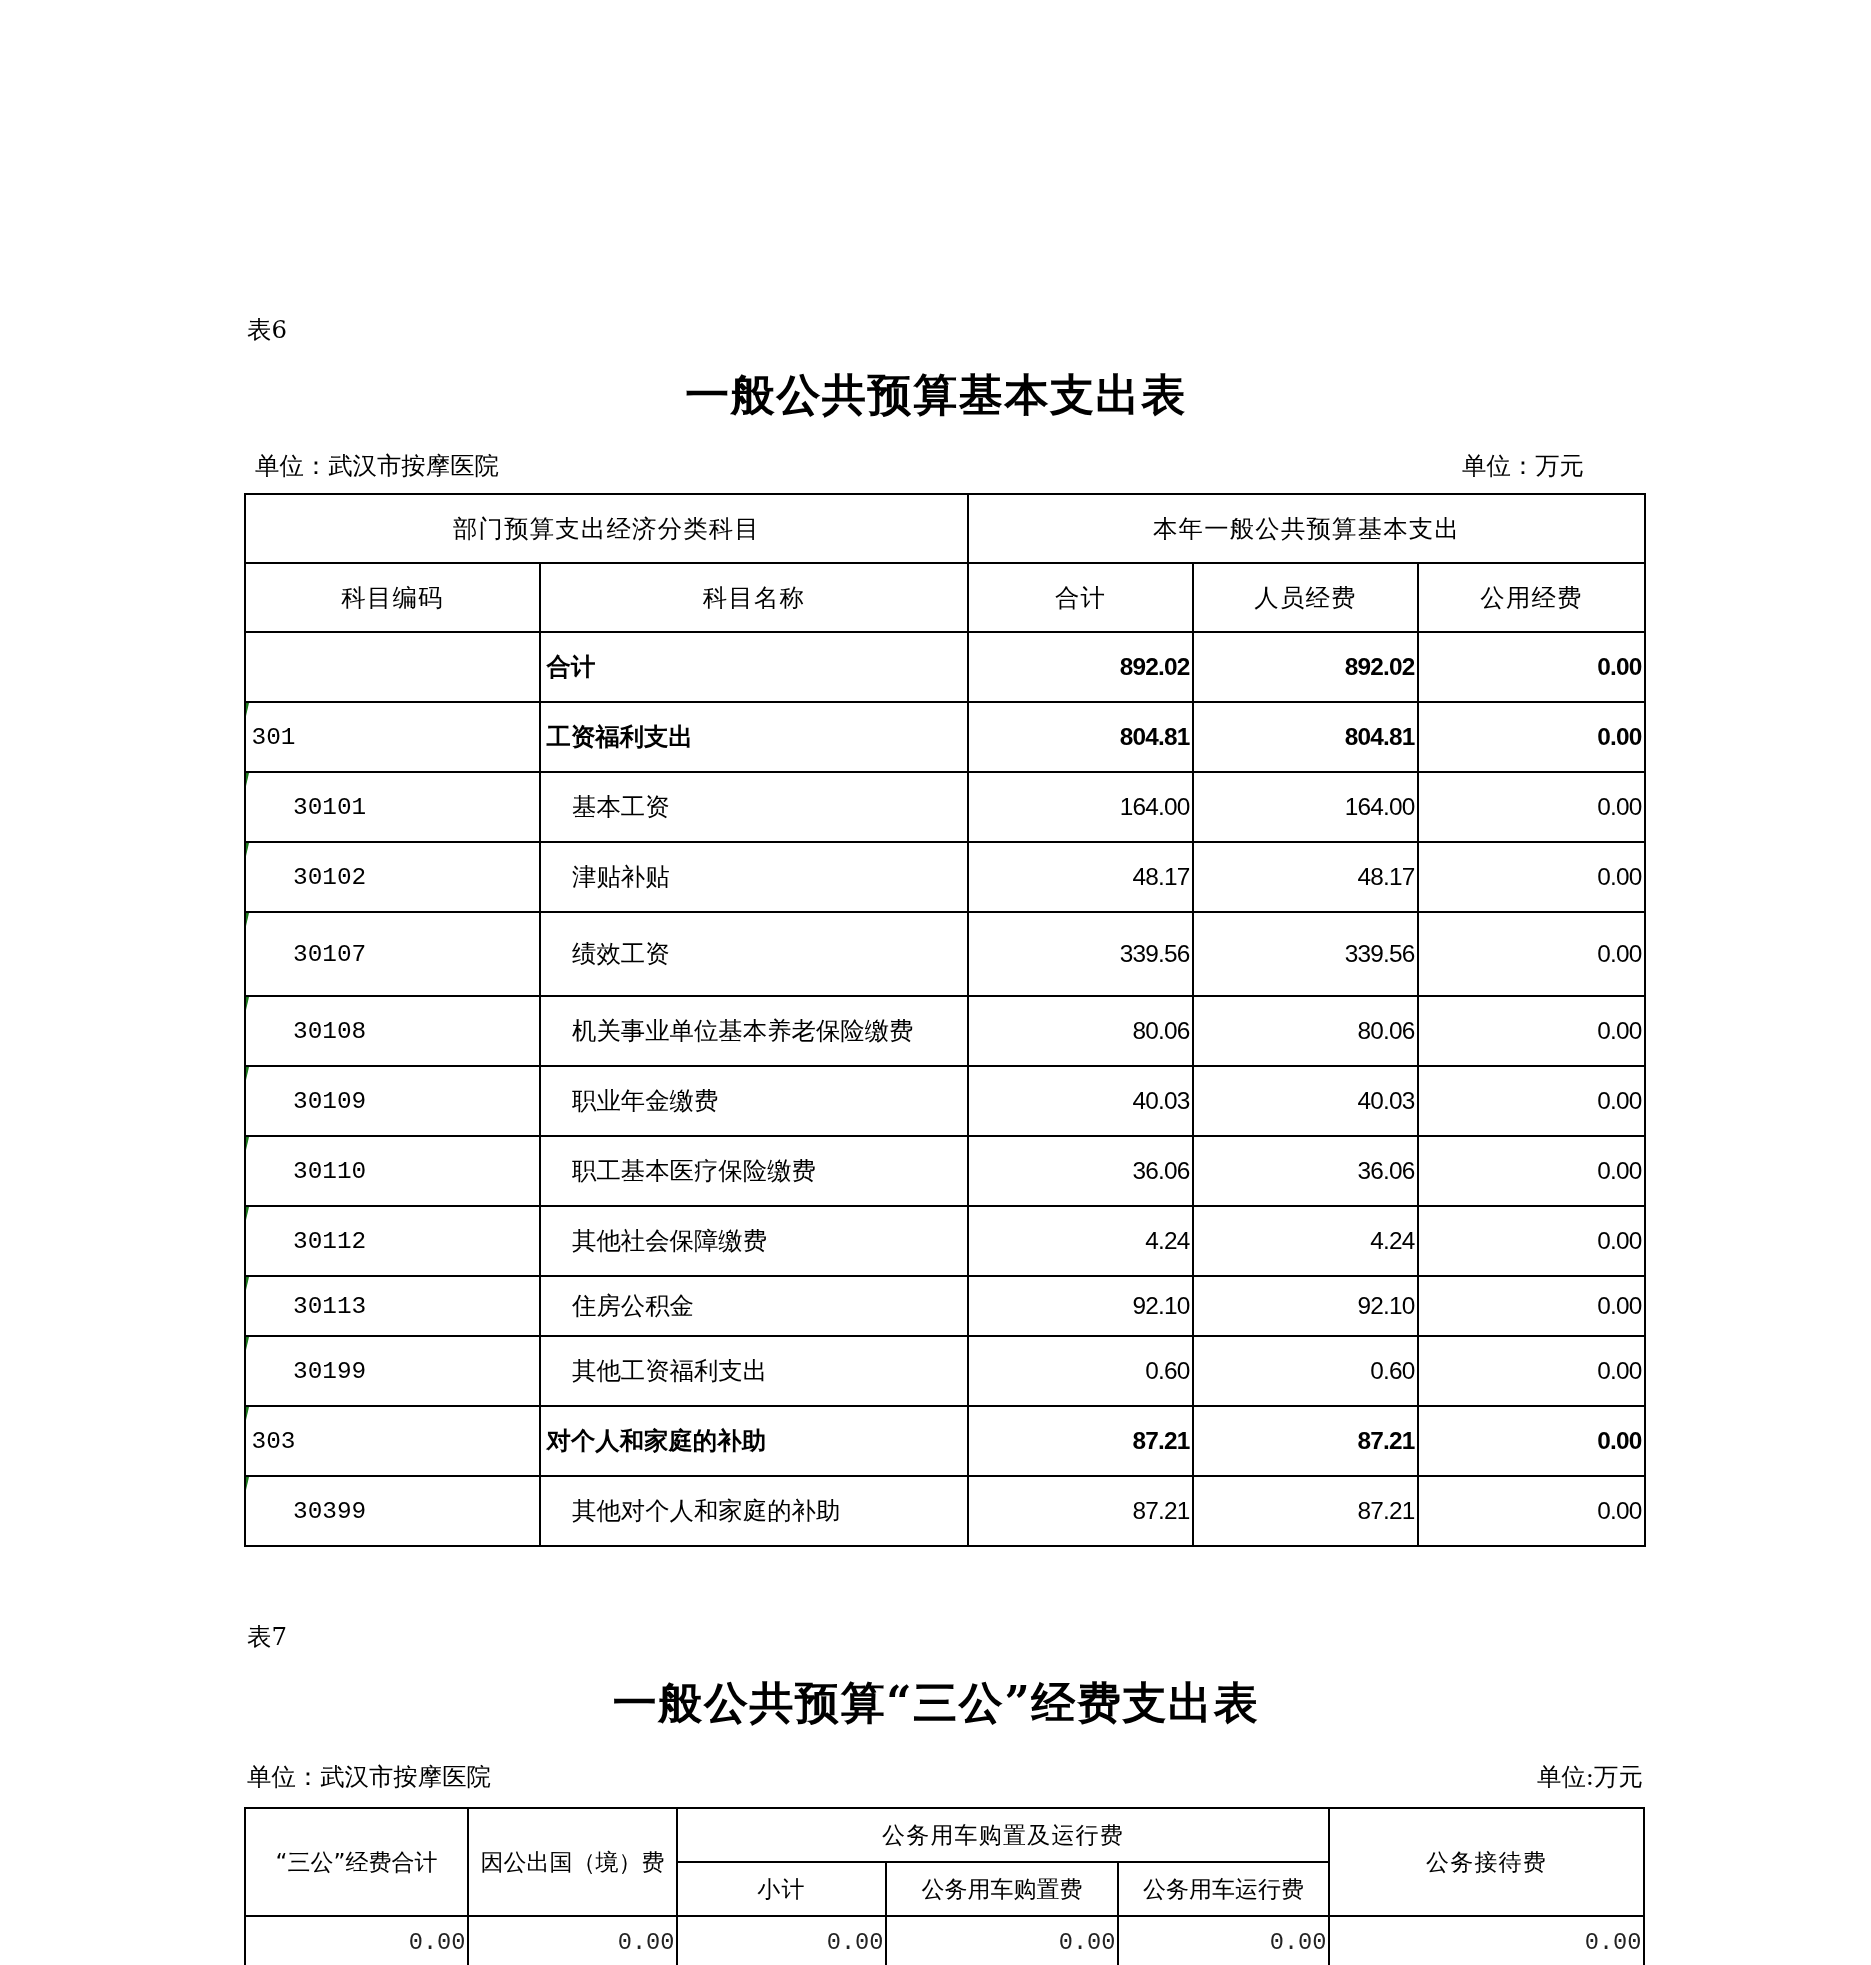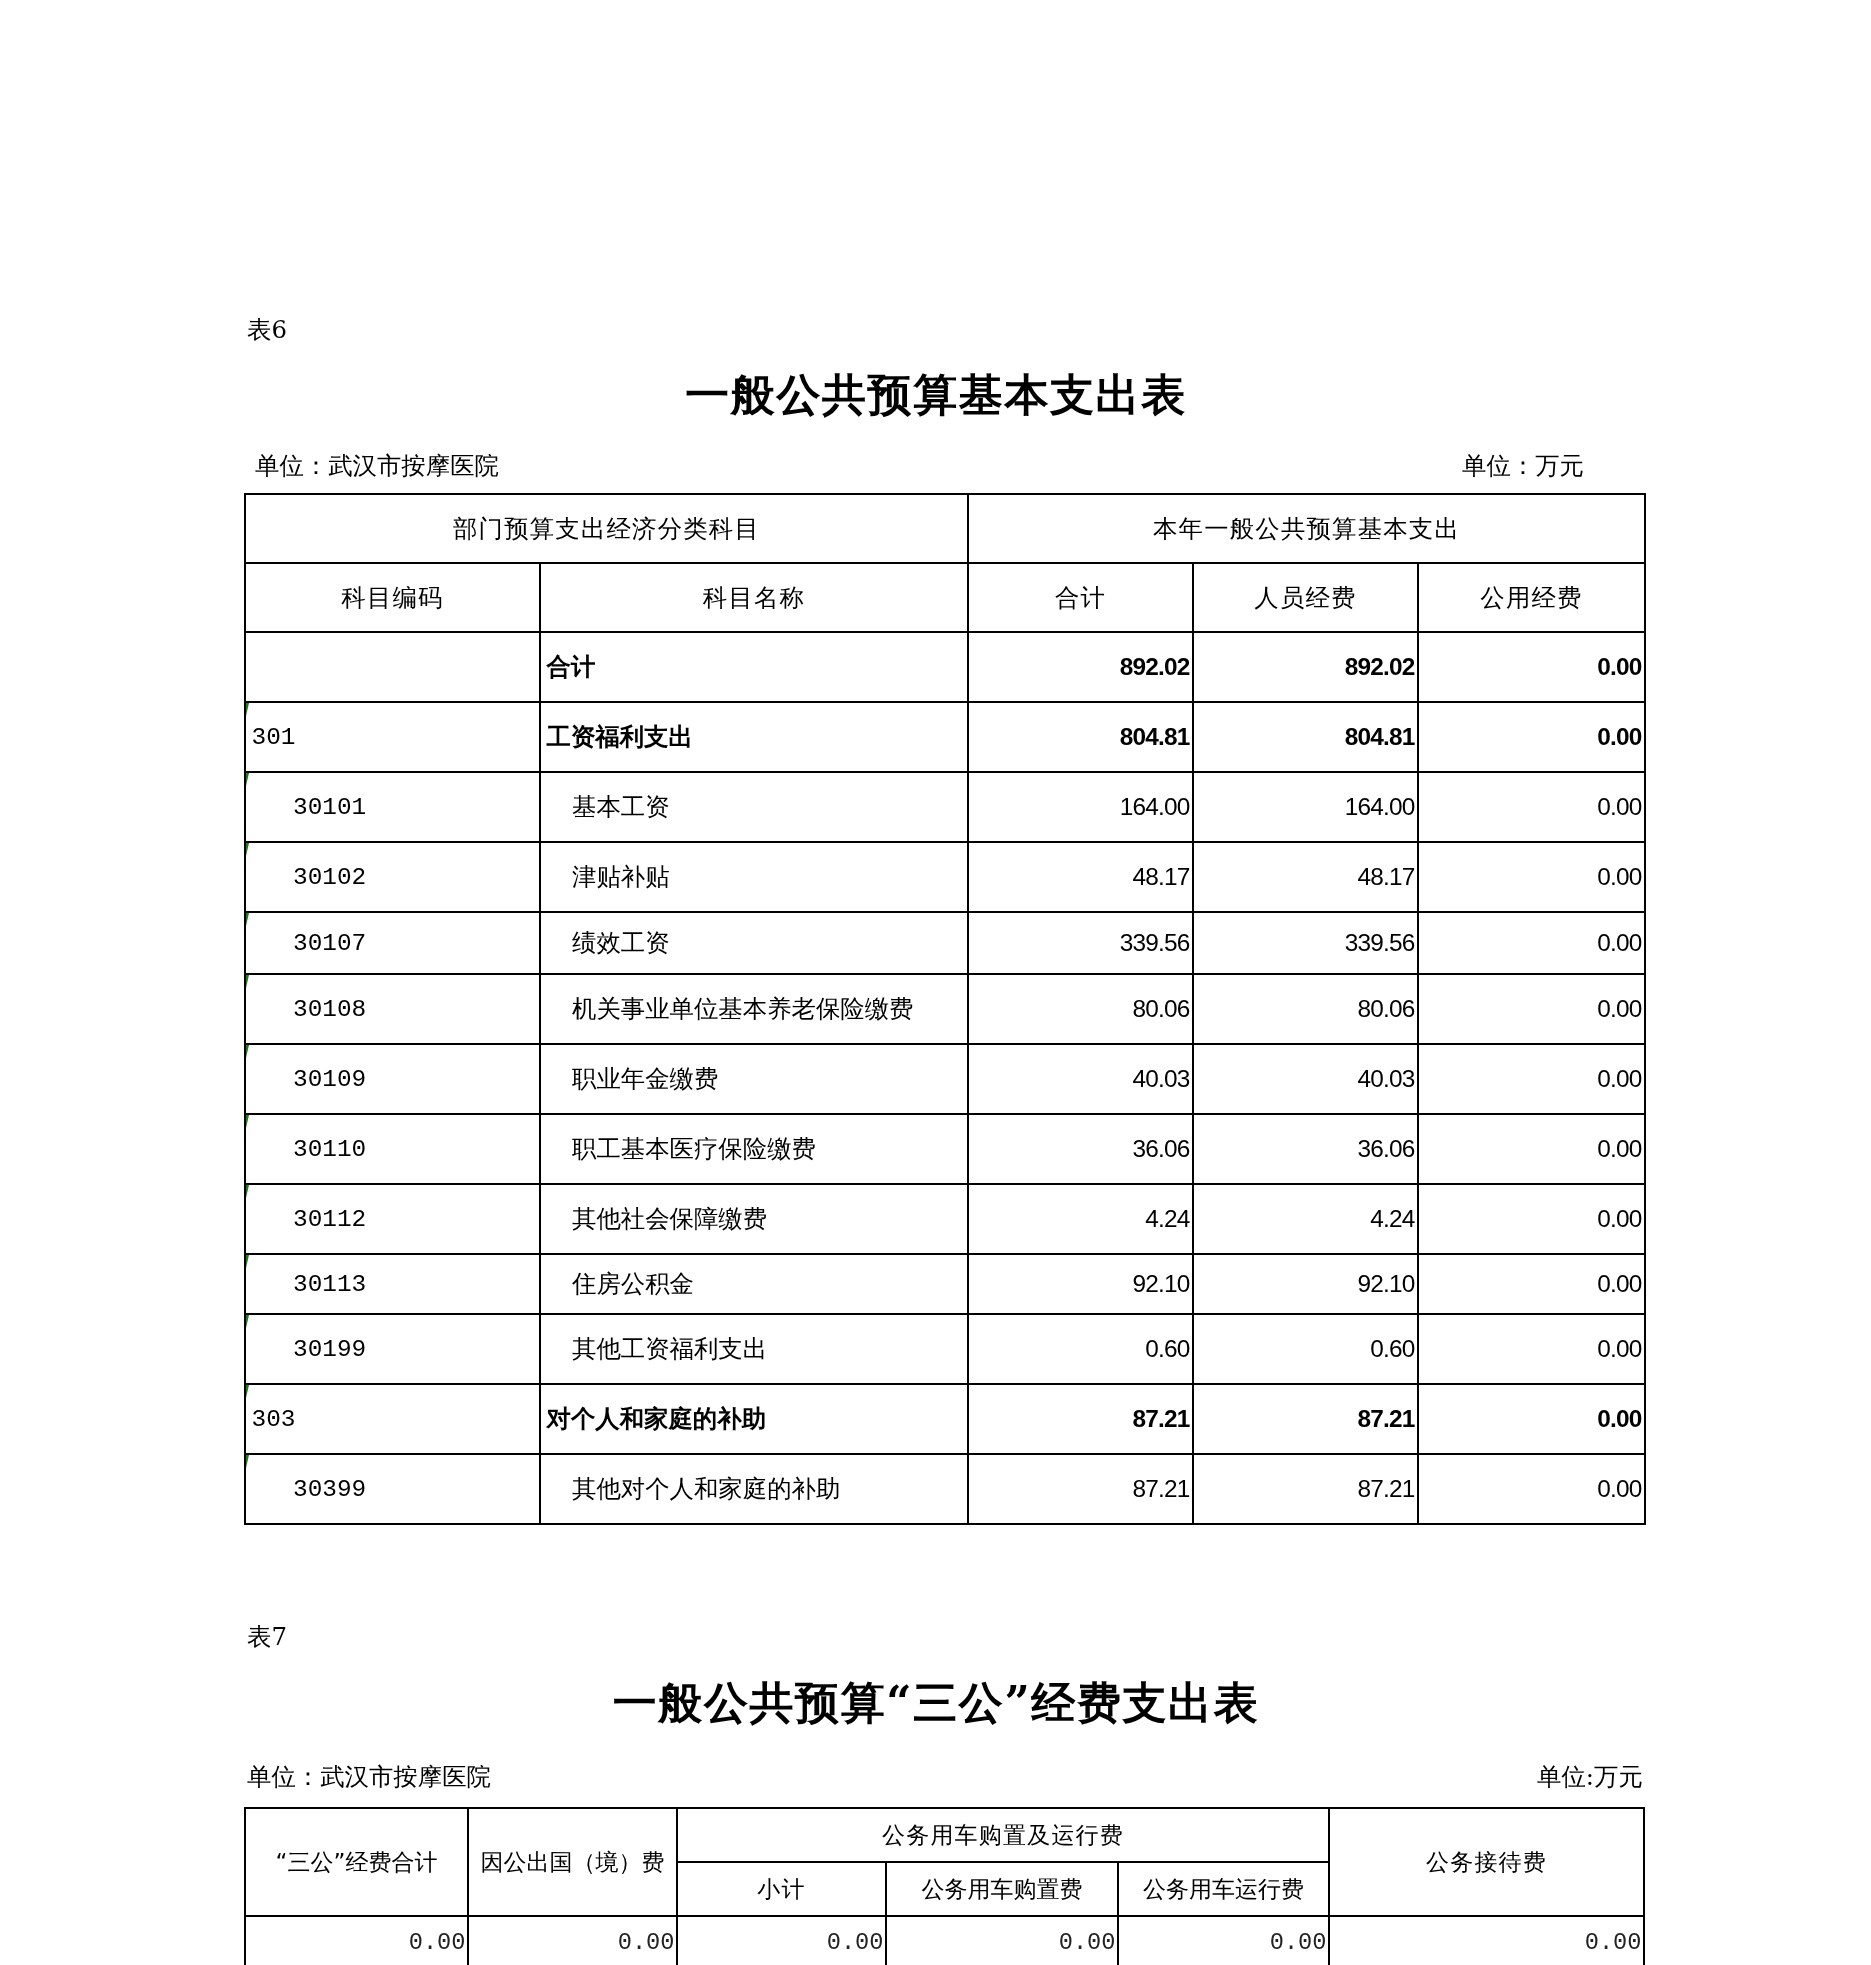--- a/index.html
+++ b/index.html
@@ -75,21 +75,21 @@
   </tr>
 
   <tr style="height:70px;">
     <td class="code indent"><span class="tri"></span><span>30102</span></td>
     <td class="name-indent">津贴补贴</td>
     <td class="num">48.17</td>
     <td class="num">48.17</td>
     <td class="num">0.00</td>
   </tr>
 
-  <tr style="height:62px;">
+  <tr style="height:84px;">
     <td class="code indent"><span class="tri"></span><span>30107</span></td>
     <td class="name-indent">绩效工资</td>
     <td class="num">339.56</td>
     <td class="num">339.56</td>
     <td class="num">0.00</td>
   </tr>
 
   <tr style="height:70px;">
     <td class="code indent"><span class="tri"></span><span>30108</span></td>
     <td class="name-indent">机关事业单位基本养老保险缴费</td>

